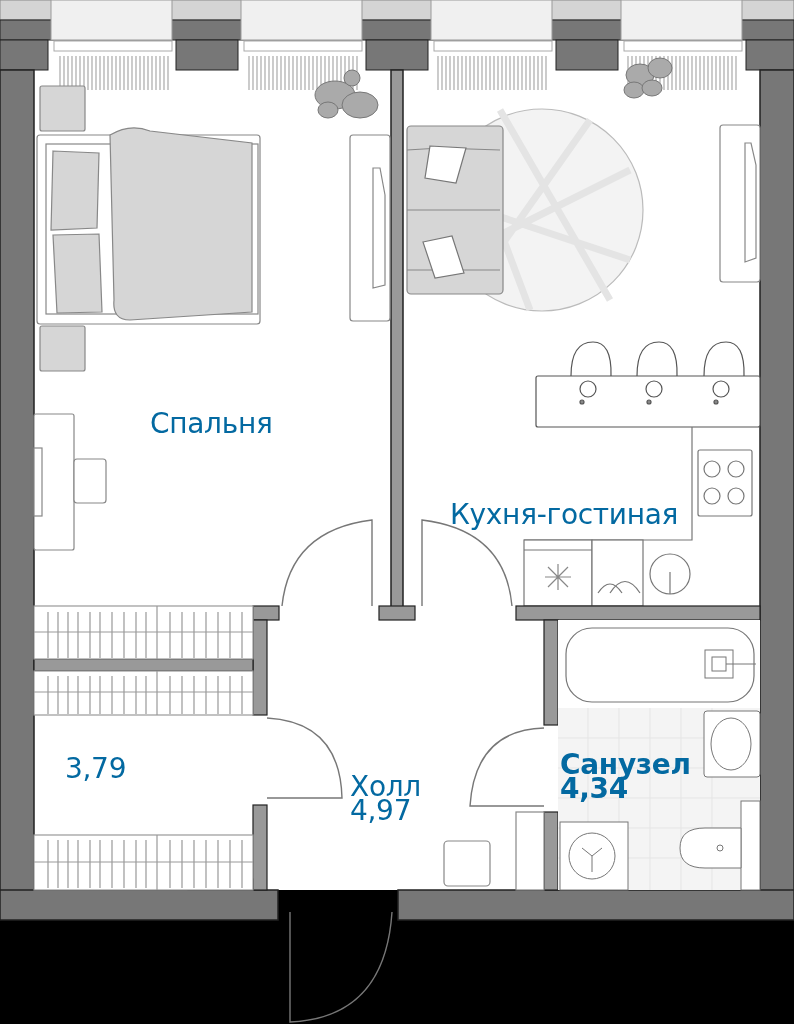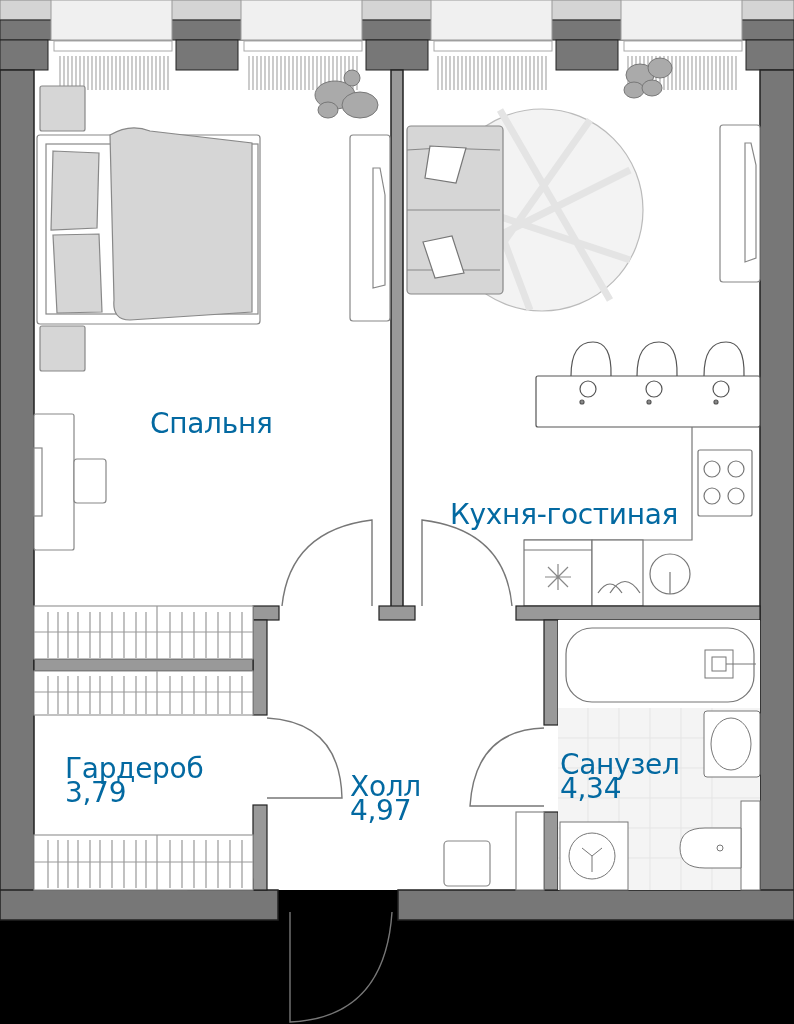--- a/index.html
+++ b/index.html
@@ -178,23 +178,22 @@
   </g>
 </svg>
 
 <div class="room-label" style="left:150px; top:412px; width:160px;">
   <span class="name">Спальня</span>
 </div>
 <div class="room-label" style="left:450px; top:455px; width:240px;margin-top:48px;">
   <span class="name">Кухня-гостиная</span>
 </div>
 <div class="room-label" style="left:65px; top:757px; width:160px;">
-  <span class="name">Гардероб</span>
   <span class="area">3,79</span>
 </div>
 <div class="room-label" style="left:350px; top:744px; width:110px;margin-top:31px;">
   <span class="name">Холл</span>
   <span class="area">4,97</span>
 </div>
-<div class="room-label" style="left:560px; top:753px; width:140px;">
+<div class="room-label" style="left:560px; top:753px; width:140px;font-weight:bold;">
   <span class="name">Санузел</span>
   <span class="area">4,34</span>
 </div>
 
 </body></html>

